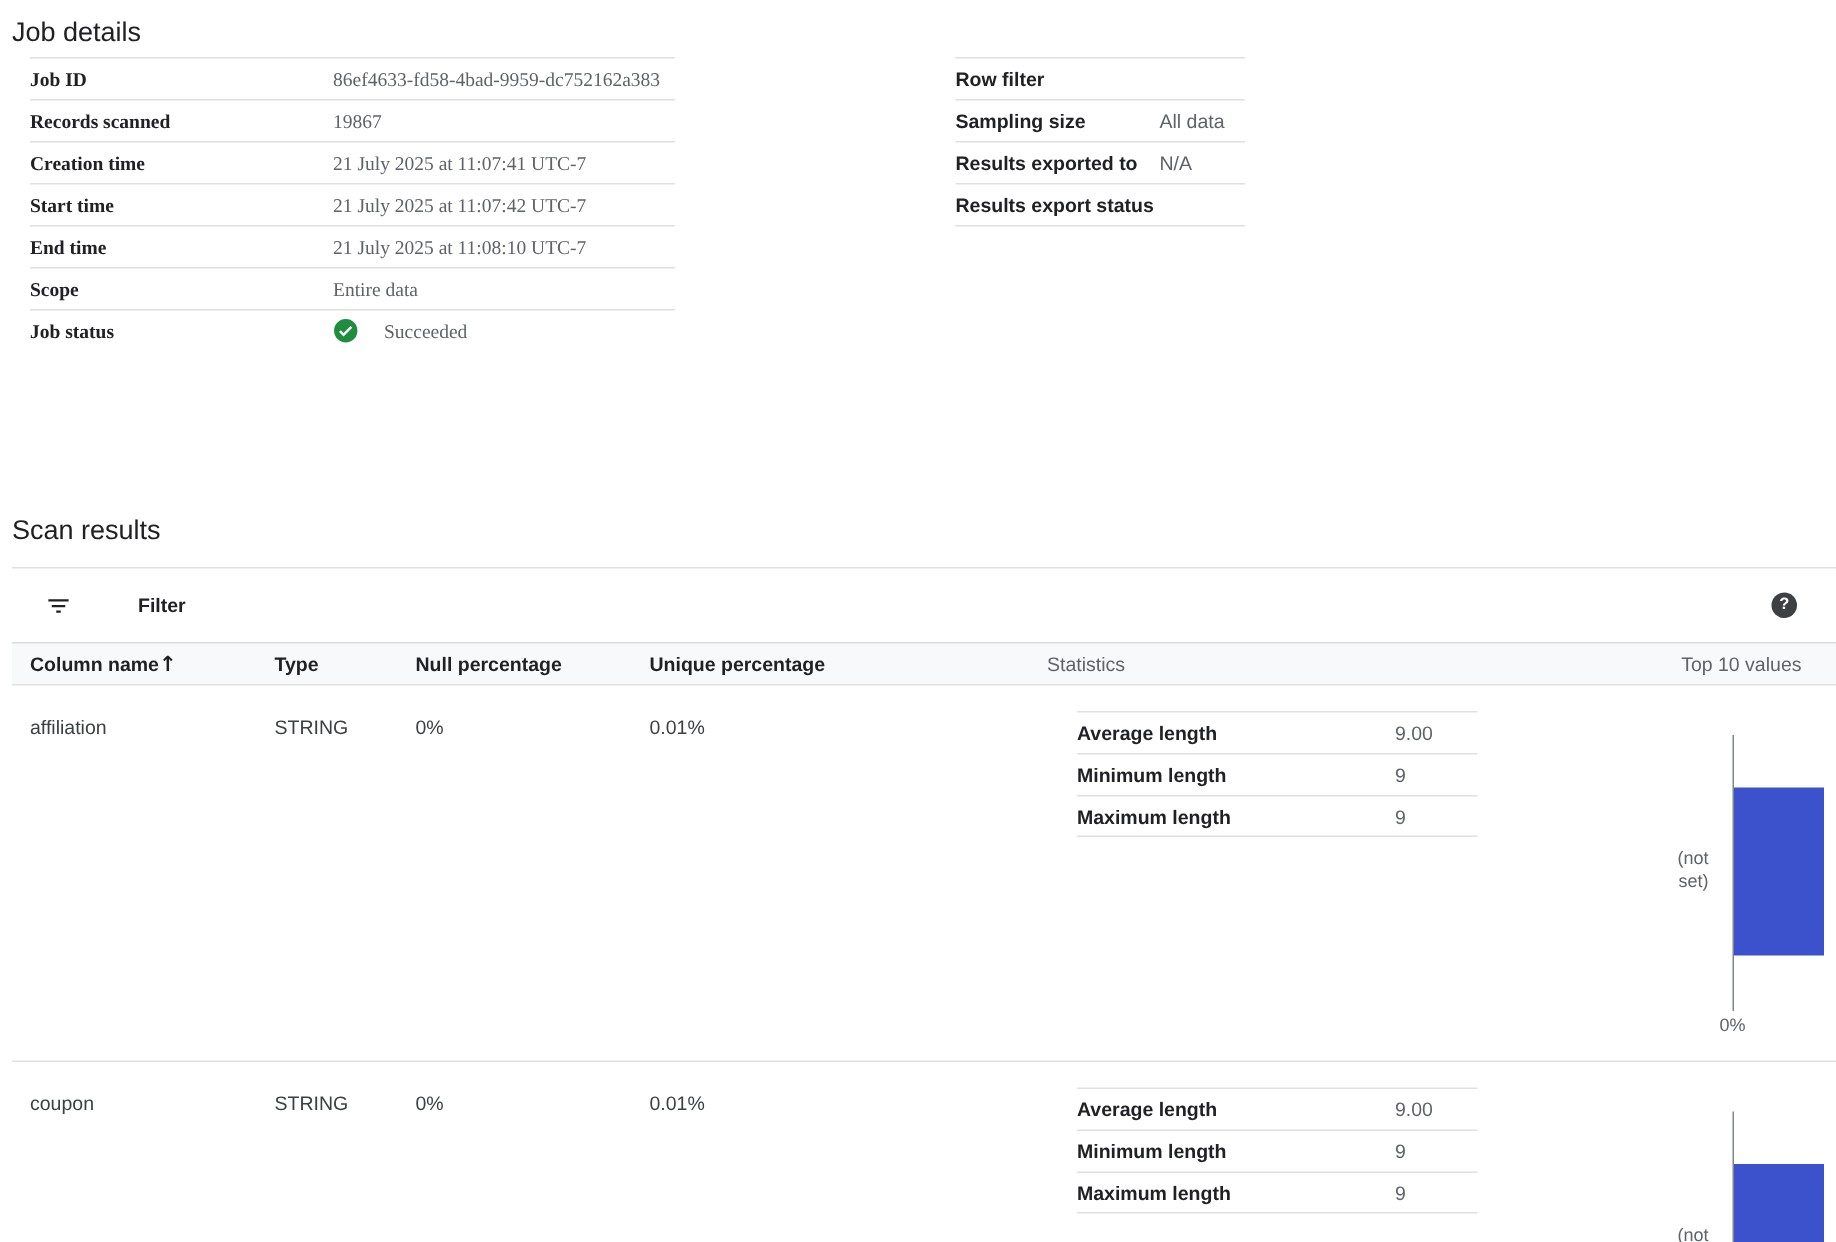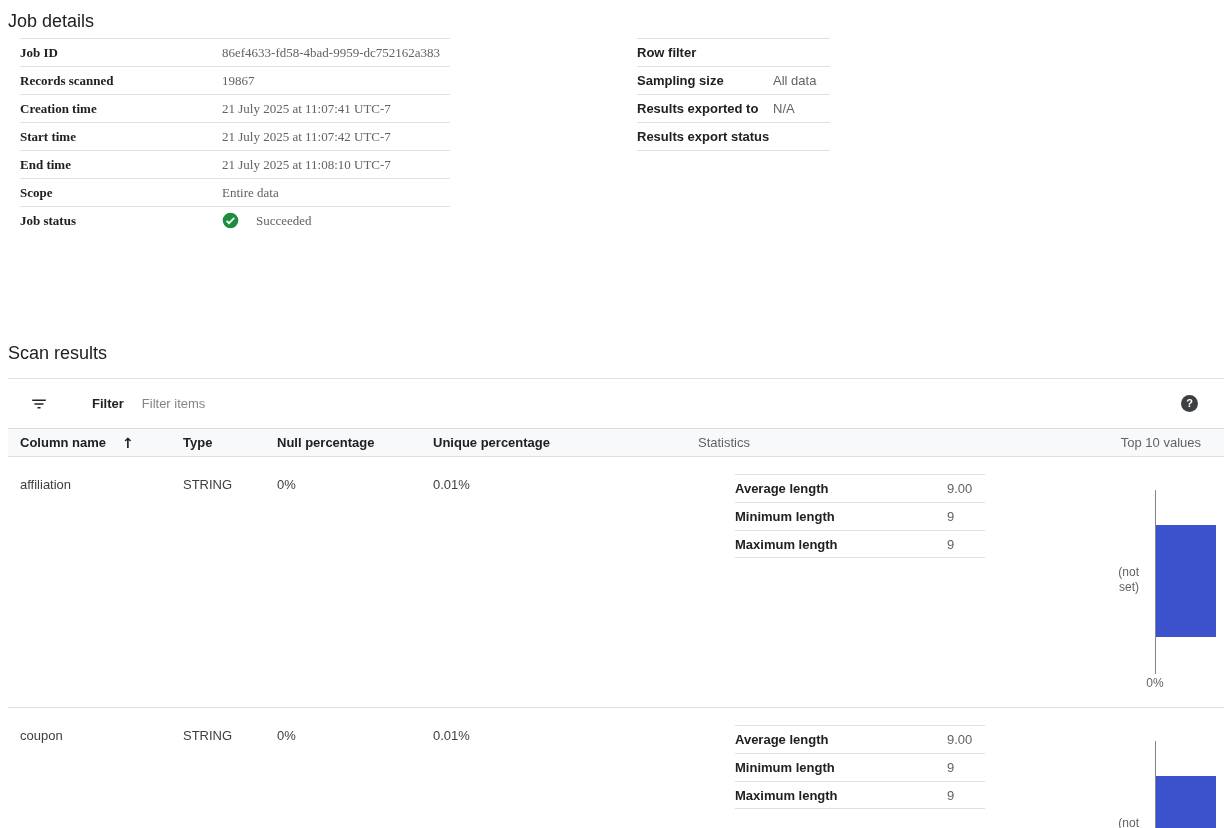--- a/index.html
+++ b/index.html
@@ -42,32 +42,32 @@
   .filter-input{border:none;outline:none;font-family:"Liberation Sans",sans-serif;
     font-size:13px;color:var(--txt);flex:1;background:transparent;padding:0;}
   .filter-input::placeholder{color:#80868b;}
   .help-btn{width:17px;height:17px;border-radius:50%;background:#3c4043;color:#fff;
     font-size:11px;font-weight:700;display:flex;align-items:center;justify-content:center;
     margin-left:auto;margin-right:26px;flex:none;cursor:default;line-height:1;}
 
   .grid{display:grid;grid-template-columns:163px 94px 156px 265px 300px 1fr;padding-left:12px;}
   .ghead{height:29px;background:var(--header_bg);border-top:1px solid #dadce0;
     border-bottom:1px solid var(--line);align-items:center;font-size:13px;}
-  .ghead .hcell{font-weight:700;color:var(--txt);display:flex;align-items:center;gap:16px;}
+  .ghead .hcell{font-weight:700;color:var(--txt);display:flex;align-items:center;gap:0;}
   .ghead .hcell.muted{font-weight:400;color:var(--txt-gray);}
   .ghead .hcell.right{justify-content:flex-end;padding-right:23px;}
   .sort-arrow{font-family:"DejaVu Sans",sans-serif;font-size:14px;font-weight:700;color:var(--txt);}
 
   .grow{min-height:250px;position:relative;}
   .grow + .grow{border-top:1px solid var(--line);}
   .cell{font-size:13px;color:var(--txt-mid);padding-top:20px;}
 
   .stats-cell{padding-top:17px;}
   .stats-table{margin-left:20px;width:267px;}
-  .stat-row{display:flex;align-items:center;height:28px;border-top:1px solid var(--line);margin-left:17px;}
+  .stat-row{display:flex;align-items:center;height:28px;border-top:1px solid var(--line);}
   .stat-row:last-child{border-bottom:1px solid var(--line);}
   .stat-label{width:212px;font-weight:700;font-size:13px;color:var(--txt);}
   .stat-value{font-size:13px;color:var(--txt-gray);}
 
   .chart-cell{position:relative;padding:0;}
   .chart-axis{position:absolute;left:157px;top:33px;width:1px;height:184px;background:#80868b;}
   .chart-bar{position:absolute;left:158px;top:68px;width:60px;height:112px;background:var(--bar_blue);}
   .chart-bar-label{position:absolute;right:85px;top:108px;width:40px;text-align:right;
     font-size:12px;line-height:15px;color:var(--txt-gray);}
   .chart-tick{position:absolute;left:157px;top:219px;transform:translateX(-50%);
@@ -136,21 +136,20 @@
 
 <h2 class="section-title scan-title">Scan results</h2>
 
 <div class="card">
 
   <div class="filter-bar">
     <svg class="filter-icon" viewBox="0 0 24 24" fill="#202124">
       <path d="M10 18h4v-2h-4v2zM3 6v2h18V6H3zm3 7h12v-2H6v2z"></path>
     </svg>
     <span class="filter-label">Filter</span>
-    <input class="filter-input" type="text" placeholder="Filter items" style="">
     <div class="help-btn">?</div>
   </div>
 
   <div class="grid ghead">
     <div class="hcell">
       <span>Column name</span>
       <span class="sort-arrow">↑</span>
     </div>
     <div class="hcell">Type</div>
     <div class="hcell">Null percentage</div>

